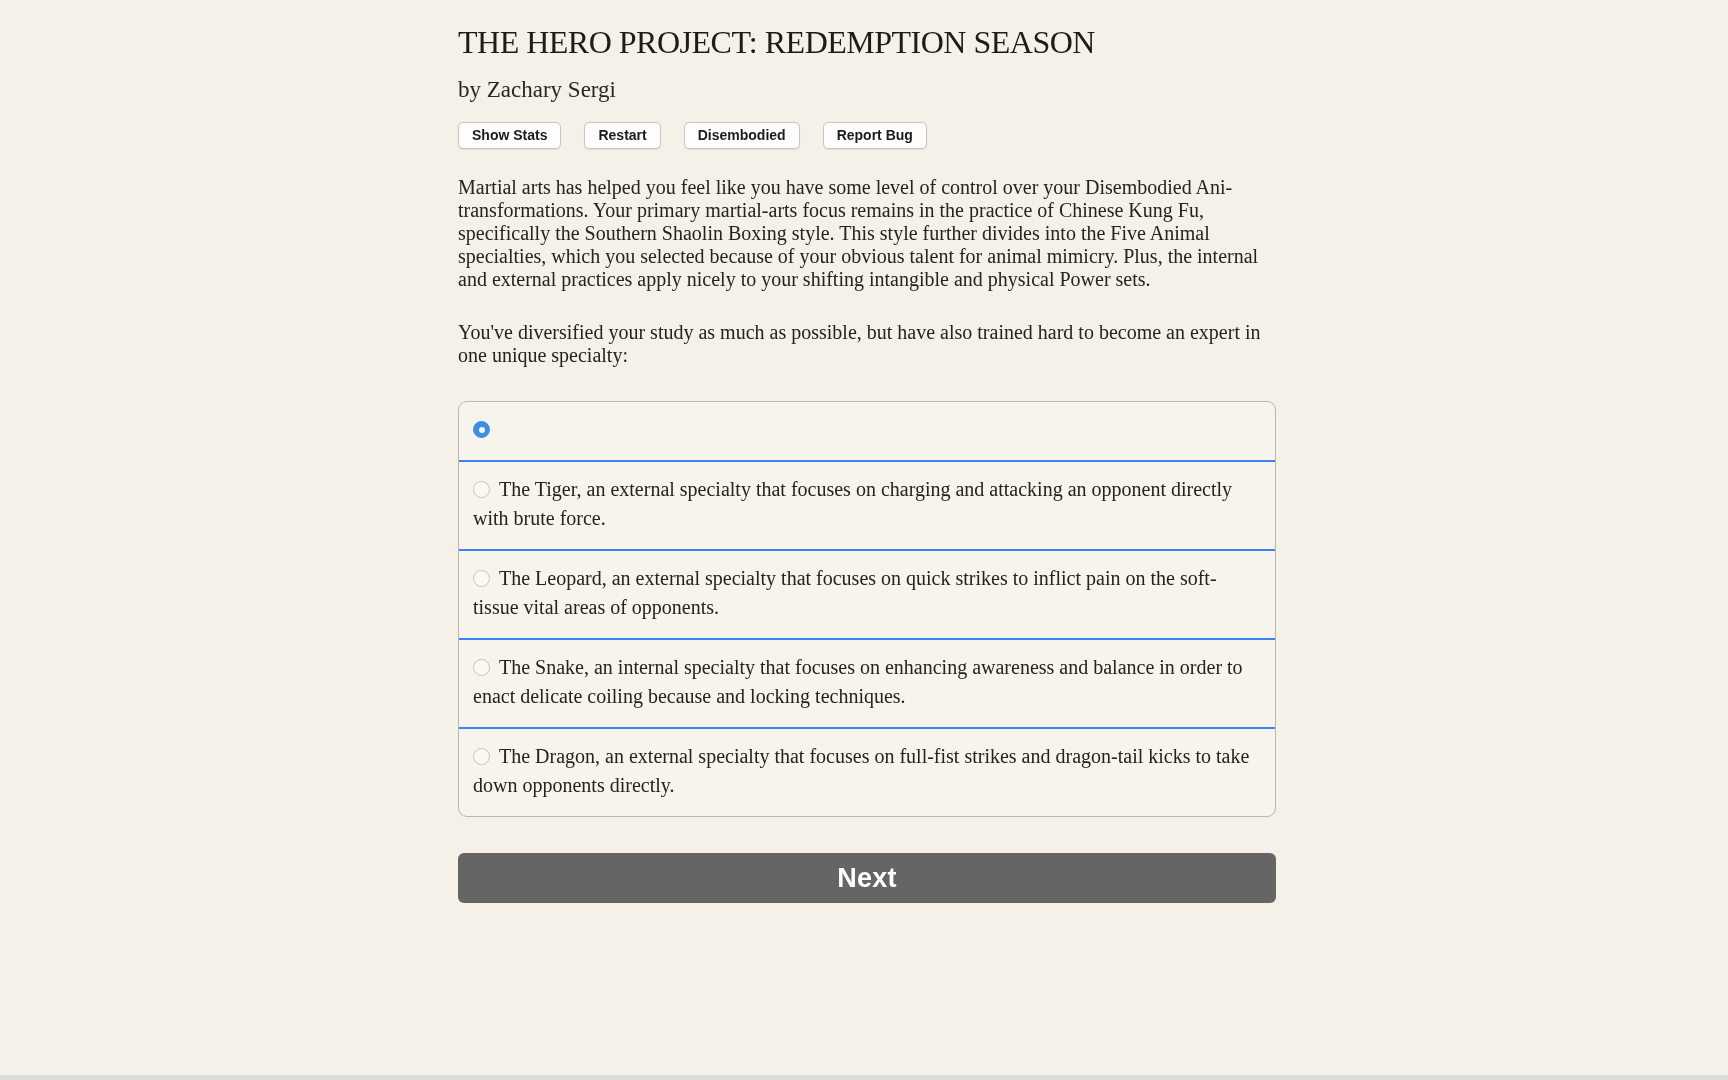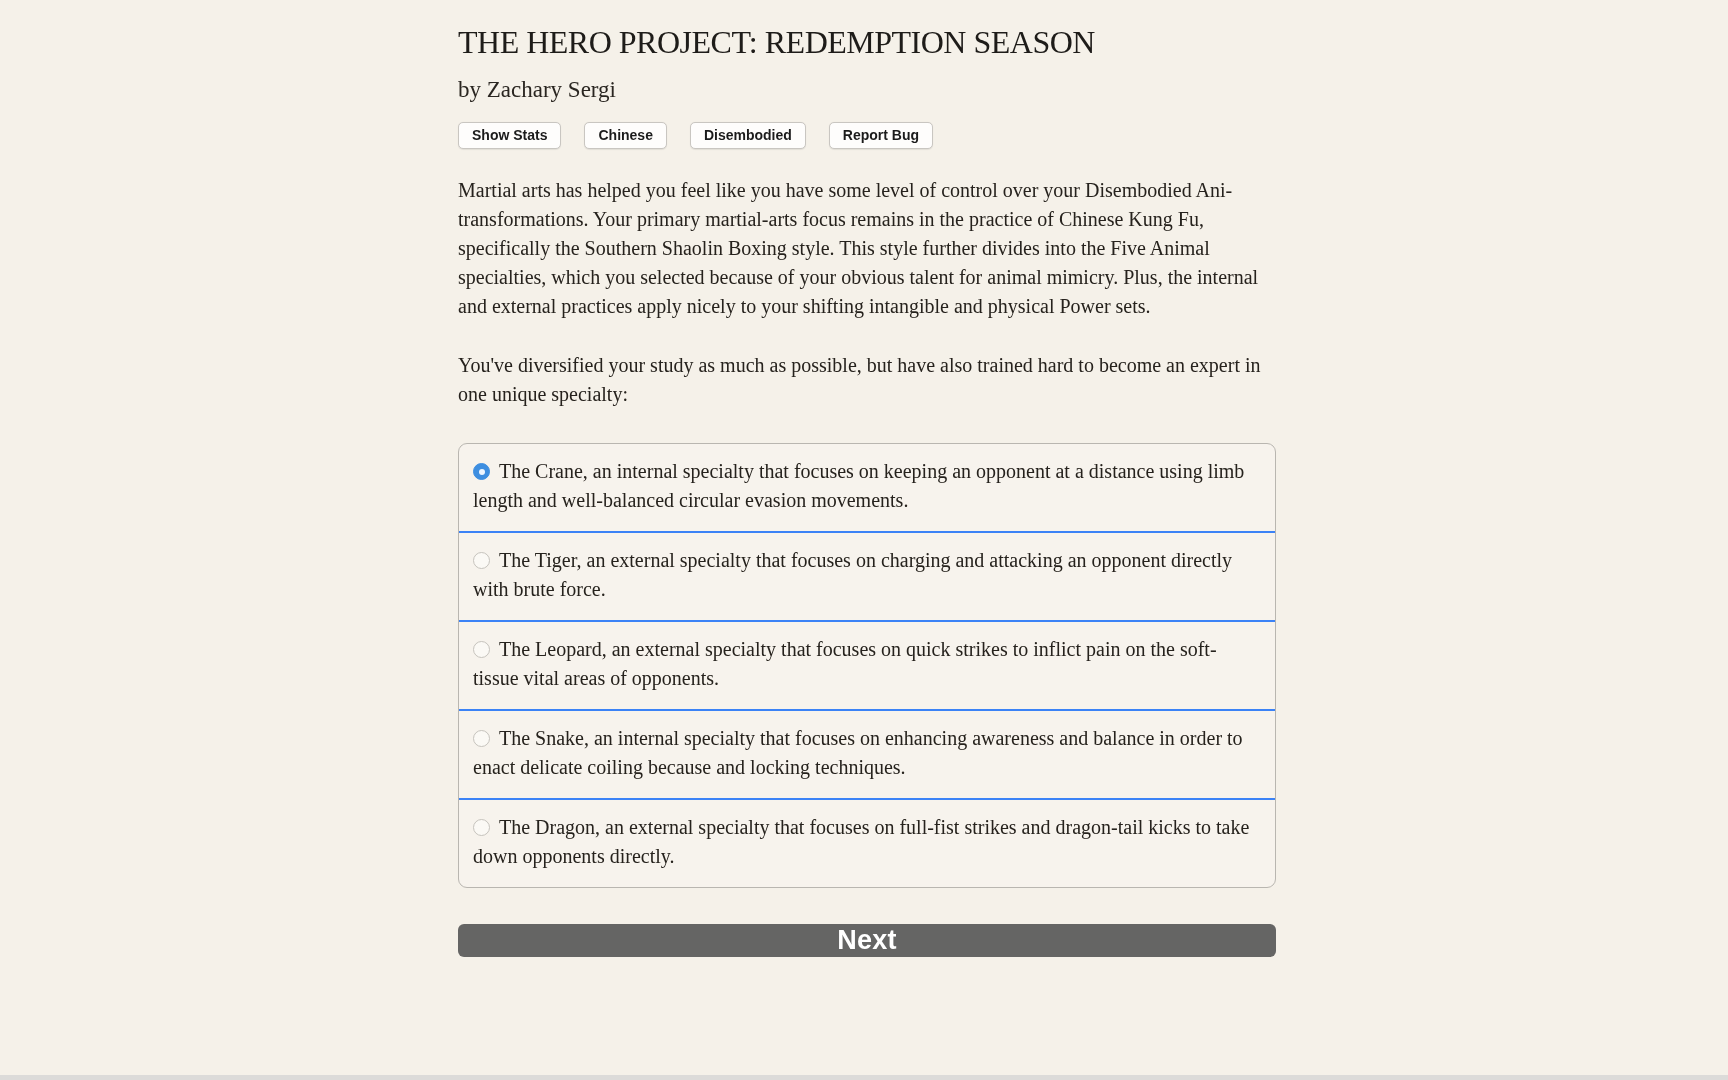--- a/index.html
+++ b/index.html
@@ -44,21 +44,21 @@
     border: 1px solid #c9c6c1;
     border-radius: 5px;
     padding: 4px 13px 5px 13px;
     cursor: pointer;
     box-shadow: 0 0.5px 1px rgba(0,0,0,0.08);
     text-align: right;
   }
   .story { margin-top: 27px; }
   .story p {
     font-size: 20px;
-    line-height: 29px;
+    line-height: 23px;
     color: #26221d;
   }
   .story p + p { margin-top: 30px; }
 
   .choices {
     margin-top: 34px;
     background: #f7f3ed;
     border: 1px solid #b9b6b0;
     border-radius: 9px;
     overflow: hidden;
@@ -90,21 +90,21 @@
     position: absolute;
     left: 50%; top: 50%;
     width: 6px; height: 6px;
     margin: -3px 0 0 -3px;
     border-radius: 50%;
     background: #eef6ff;
   }
   .next-btn {
     margin-top: 36px;
     width: 818px;
-    height: 33px;
+    height: 50px;
     background: #656564;
     border: none;
     border-radius: 6px;
     color: #ffffff;
     font-family: "Liberation Sans", sans-serif;
     font-size: 27px;
     font-weight: bold;
     letter-spacing: 0.3px;
     cursor: pointer;
   }
@@ -118,32 +118,32 @@
 </head>
 <body>
 
 <div class="page">
 
   <h1 class="title">THE HERO PROJECT: REDEMPTION SEASON</h1>
   <h2 class="author">by Zachary Sergi</h2>
 
   <div class="toolbar">
     <button>Show Stats</button>
-    <button>Chinese</button>
+    <button>Restart</button>
     <button>Disembodied</button>
     <button>Report Bug</button>
   </div>
 
   <div class="story">
     <p>Martial arts has helped you feel like you have some level of control over your Disembodied Ani-transformations. Your primary martial-arts focus remains in the practice of Chinese Kung Fu, specifically the Southern Shaolin Boxing style. This style further divides into the Five Animal specialties, which you selected because of your obvious talent for animal mimicry. Plus, the internal and external practices apply nicely to your shifting intangible and physical Power sets.</p>
     <p>You've diversified your study as much as possible, but have also trained hard to become an expert in one unique specialty:</p>
   </div>
 
   <div class="choices">
-    <div class="choice"><span class="radio checked"></span><span>The Crane, an internal specialty that focuses on keeping an opponent at a distance using limb length and well-balanced circular evasion movements.</span></div>
+    <div class="choice"><span class="radio checked"></span></div>
     <div class="choice"><span class="radio"></span><span>The Tiger, an external specialty that focuses on charging and attacking an opponent directly with brute force.</span></div>
     <div class="choice"><span class="radio"></span><span>The Leopard, an external specialty that focuses on quick strikes to inflict pain on the soft-tissue vital areas of opponents.</span></div>
     <div class="choice"><span class="radio"></span><span>The Snake, an internal specialty that focuses on enhancing awareness and balance in order to enact delicate coiling because and locking techniques.</span></div>
     <div class="choice"><span class="radio"></span><span>The Dragon, an external specialty that focuses on full-fist strikes and dragon-tail kicks to take down opponents directly.</span></div>
   </div>
 
   <button class="next-btn">Next</button>
 
 </div>
 

